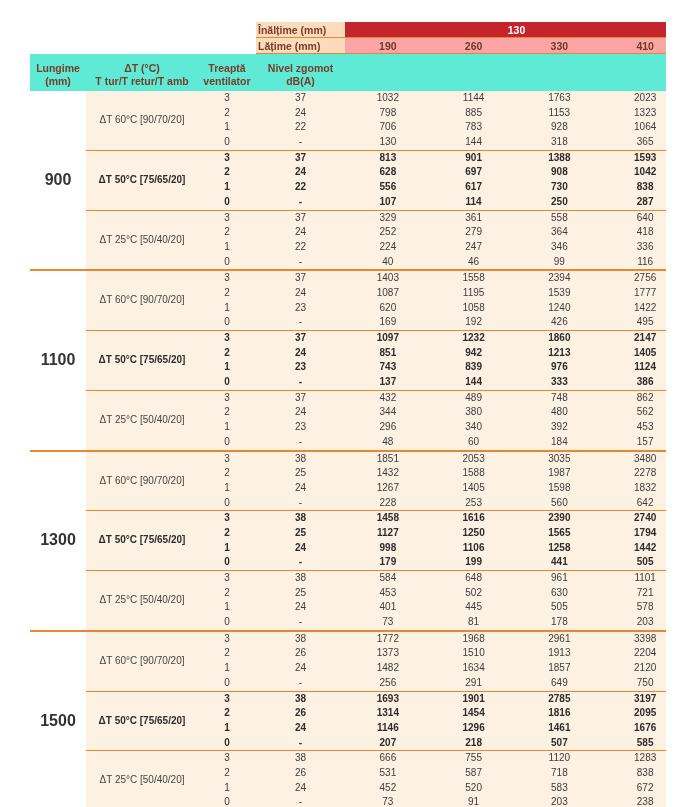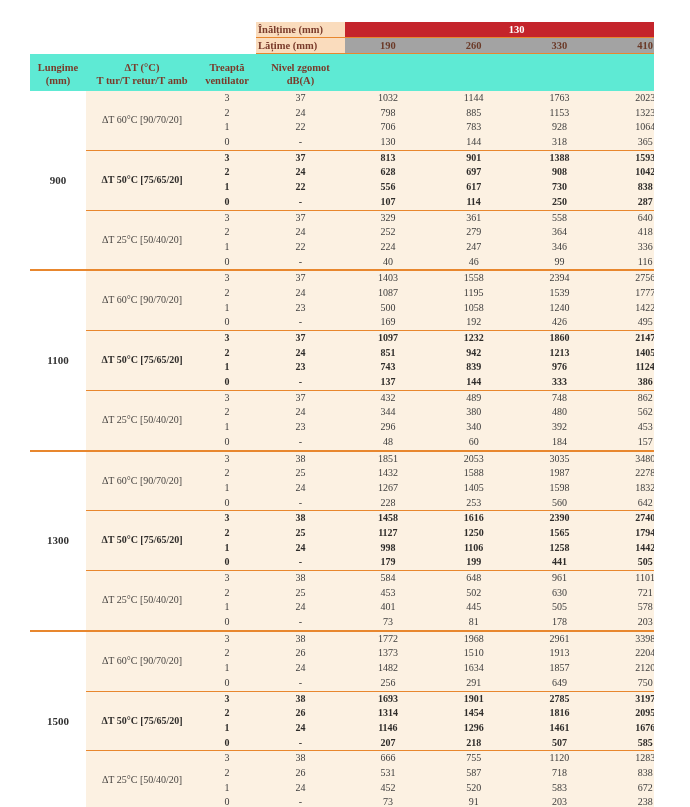--- a/index.html
+++ b/index.html
@@ -1,22 +1,23 @@
 <!DOCTYPE html>
 <html><head>
 <meta charset="utf-8">
 <style>
   html, body { margin: 0; padding: 0; background: #ffffff; }
   .page {
     position: relative;
     width: 654px;
     height: 807px;
     background: #ffffff;
-    font-family: Liberation Serif, serif;
+    font-family: Liberation Sans, sans-serif;
     overflow: hidden;
+    padding-left: 12px;
   }
   table.spec {
     position: absolute;
     left: 30px;
     top: 22px;
     width: 658px;
     border-collapse: collapse;
     table-layout: fixed;
   }
   col.c-len    { width: 56px; }
@@ -37,21 +38,21 @@
     border-bottom: 1px solid #E8872E;
   }
   .cell-red {
     background: #C4242B;
     color: #ffffff;
     text-align: center;
     font-size: 10.5px;
     border-bottom: 1px solid #E8872E;
   }
   .cell-width {
-    background: #a3a3a3;
+    background: #fca5a5;
     color: #6B3A28;
     text-align: center;
     border-bottom: 1px solid #E8872E;
   }
   .h-row3 td {
     background: #5eead4;
     color: #7A3B2B;
     height: 33px;
     font-size: 10.5px;
     text-align: center;
@@ -68,21 +69,21 @@
     font-size: 10px;
     text-align: center;
     color: #3C3C3C;
     background: #FCF1E2;
     line-height: 14.69px;
   }
   tbody td.len-cell {
     background: #ffffff;
     font-weight: bold;
     color: #333333;
-    font-size: 11px;
+    font-size: 16px;
   }
   tbody td.dt-cell { color: #474441; }
   tbody tr.bold td { font-weight: bold; color: #2e2c2a; }
   tbody tr.bold td.dt-cell { font-weight: bold; }
   td.group-line { border-bottom: 1px solid #E8872E; margin-left: 46px; }
   td.block-line { border-bottom: 2px solid #E8872E; }
 </style>
 </head>
 <body>
 
@@ -250,21 +251,21 @@
           <td>2</td>
           <td>24</td>
           <td>1087</td>
           <td>1195</td>
           <td>1539</td>
           <td>1777</td>
         </tr>
         <tr>
           <td>1</td>
           <td>23</td>
-          <td>500</td>
+          <td>620</td>
           <td>1058</td>
           <td>1240</td>
           <td>1422</td>
         </tr>
         <tr>
           <td class="group-line">0</td>
           <td class="group-line">-</td>
           <td class="group-line">169</td>
           <td class="group-line">192</td>
           <td class="group-line">426</td>

